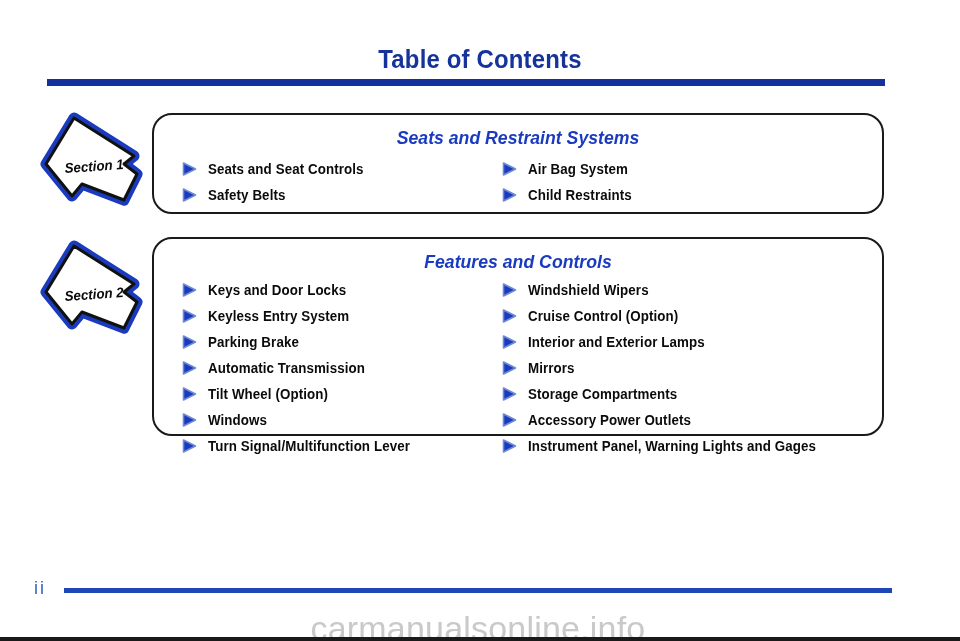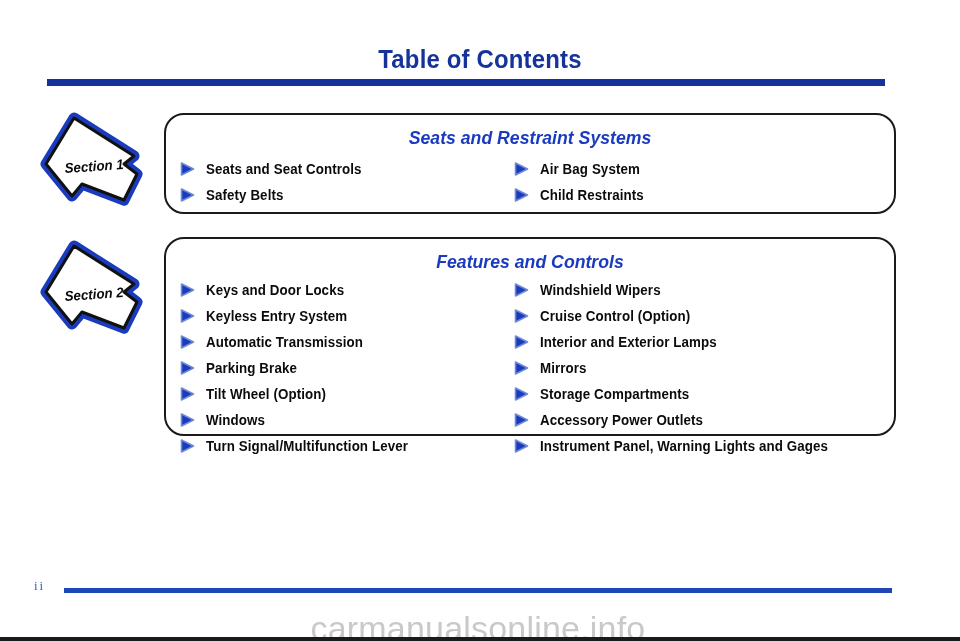--- a/index.html
+++ b/index.html
@@ -41,21 +41,20 @@
     background: #13329c;
   }
 
   
   .section-box {
     position: absolute;
     box-sizing: border-box;
     border: 2px solid #1a1a1a;
     border-radius: 20px;
     background: #ffffff;
-    margin-left: 12px;
   }
   #box-1 { left: 152px; top: 113px; width: 732px; height: 101px; }
   #box-2 { left: 152px; top: 237px; width: 732px; height: 199px; }
 
   .box-title {
     position: absolute;
     left: 0;
     width: 100%;
     text-align: center;
     font-family: "Liberation Sans", sans-serif;
@@ -75,21 +74,21 @@
     left: 0;
     width: 100%;
     display: flex;
   }
   #box-1 .cols { top: 41px; }
   #box-2 .cols { top: 38px; }
 
   .col {
     box-sizing: border-box;
   }
-  .col-left  { width: 320px; padding-left: 14px; }
+  .col-left  { width: 320px; padding-left: 28px; }
   .col-right { width: 400px; padding-left: 28px; }
 
   .toc-item {
     display: flex;
     align-items: center;
     height: 26px;
     white-space: nowrap;
   }
 
   .bullet-icon {
@@ -138,22 +137,22 @@
     color: #0a0a0a;
     transform: translate(2px, 2px) rotate(-4deg) scaleX(0.95);
     white-space: nowrap;
   }
 
   
   #page-number {
     position: absolute;
     left: 34px;
     top: 578px;
-    font-family: Liberation Serif, serif;
-    font-size: 13px;
+    font-family: Liberation Sans, sans-serif;
+    font-size: 18px;
     letter-spacing: 2px;
     color: #3b63c4;
   }
   #footer-rule {
     position: absolute;
     left: 64px;
     top: 588px;
     width: 828px;
     height: 5px;
     background: #1c47b4;
@@ -259,27 +258,27 @@
       <div class="toc-item">
         <svg class="bullet-icon" viewBox="0 0 15 14">
           <polygon points="1.5,1 13.5,7 1.5,13" fill="#1b3bbf" stroke="#6e8ad6" stroke-width="1.6" stroke-linejoin="round"></polygon>
         </svg>
         <span class="item-label">Keyless Entry System</span>
       </div>
       <div class="toc-item">
         <svg class="bullet-icon" viewBox="0 0 15 14">
           <polygon points="1.5,1 13.5,7 1.5,13" fill="#1b3bbf" stroke="#6e8ad6" stroke-width="1.6" stroke-linejoin="round"></polygon>
         </svg>
+        <span class="item-label">Parking Brake</span>
+      </div>
+      <div class="toc-item">
+        <svg class="bullet-icon" viewBox="0 0 15 14">
+          <polygon points="1.5,1 13.5,7 1.5,13" fill="#1b3bbf" stroke="#6e8ad6" stroke-width="1.6" stroke-linejoin="round"></polygon>
+        </svg>
         <span class="item-label">Automatic Transmission</span>
-      </div>
-      <div class="toc-item">
-        <svg class="bullet-icon" viewBox="0 0 15 14">
-          <polygon points="1.5,1 13.5,7 1.5,13" fill="#1b3bbf" stroke="#6e8ad6" stroke-width="1.6" stroke-linejoin="round"></polygon>
-        </svg>
-        <span class="item-label">Parking Brake</span>
       </div>
       <div class="toc-item">
         <svg class="bullet-icon" viewBox="0 0 15 14">
           <polygon points="1.5,1 13.5,7 1.5,13" fill="#1b3bbf" stroke="#6e8ad6" stroke-width="1.6" stroke-linejoin="round"></polygon>
         </svg>
         <span class="item-label">Tilt Wheel (Option)</span>
       </div>
       <div class="toc-item">
         <svg class="bullet-icon" viewBox="0 0 15 14">
           <polygon points="1.5,1 13.5,7 1.5,13" fill="#1b3bbf" stroke="#6e8ad6" stroke-width="1.6" stroke-linejoin="round"></polygon>

